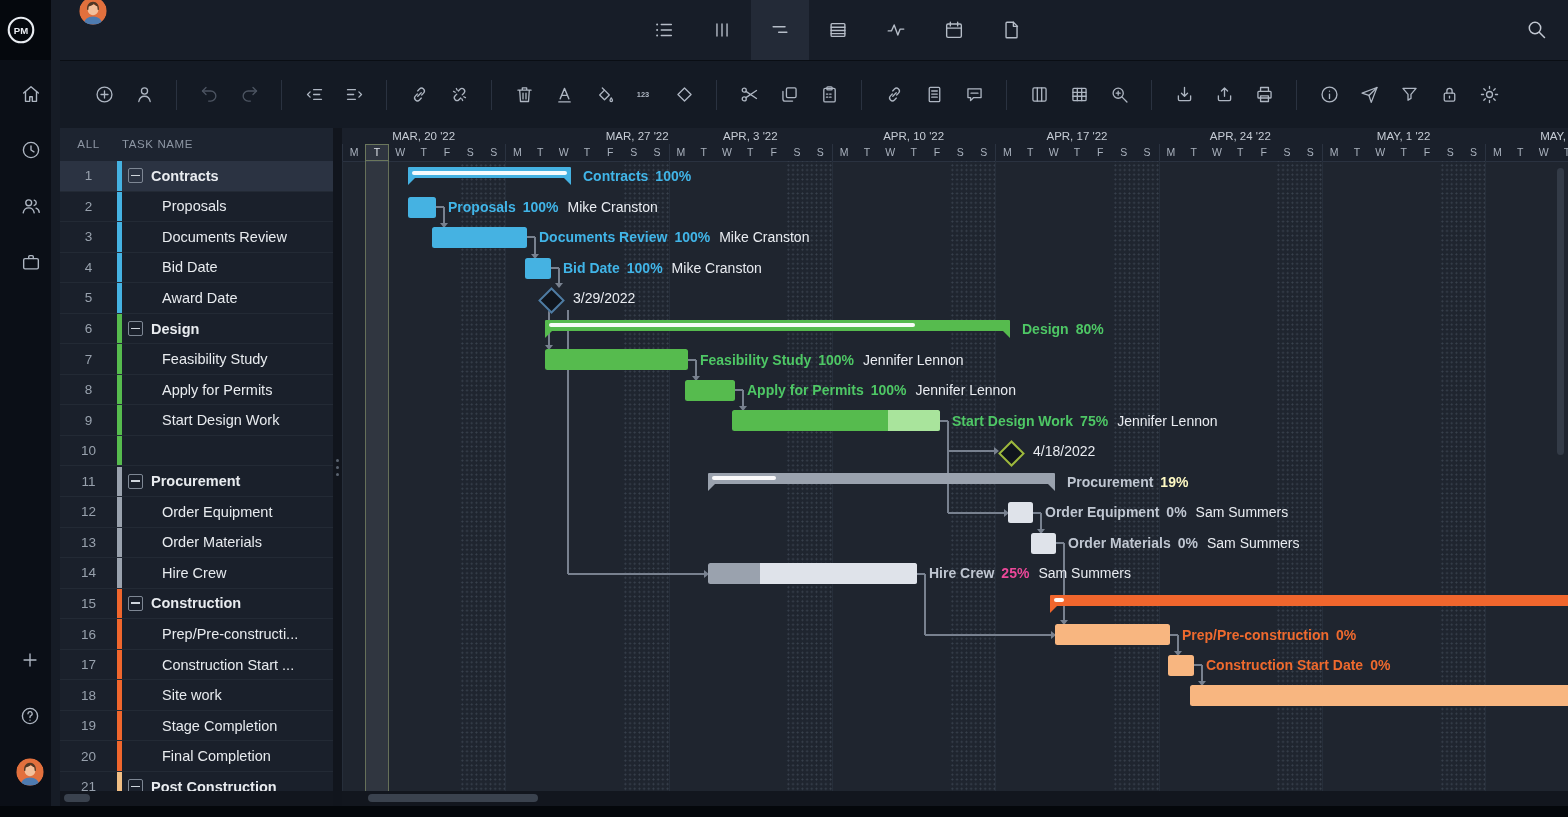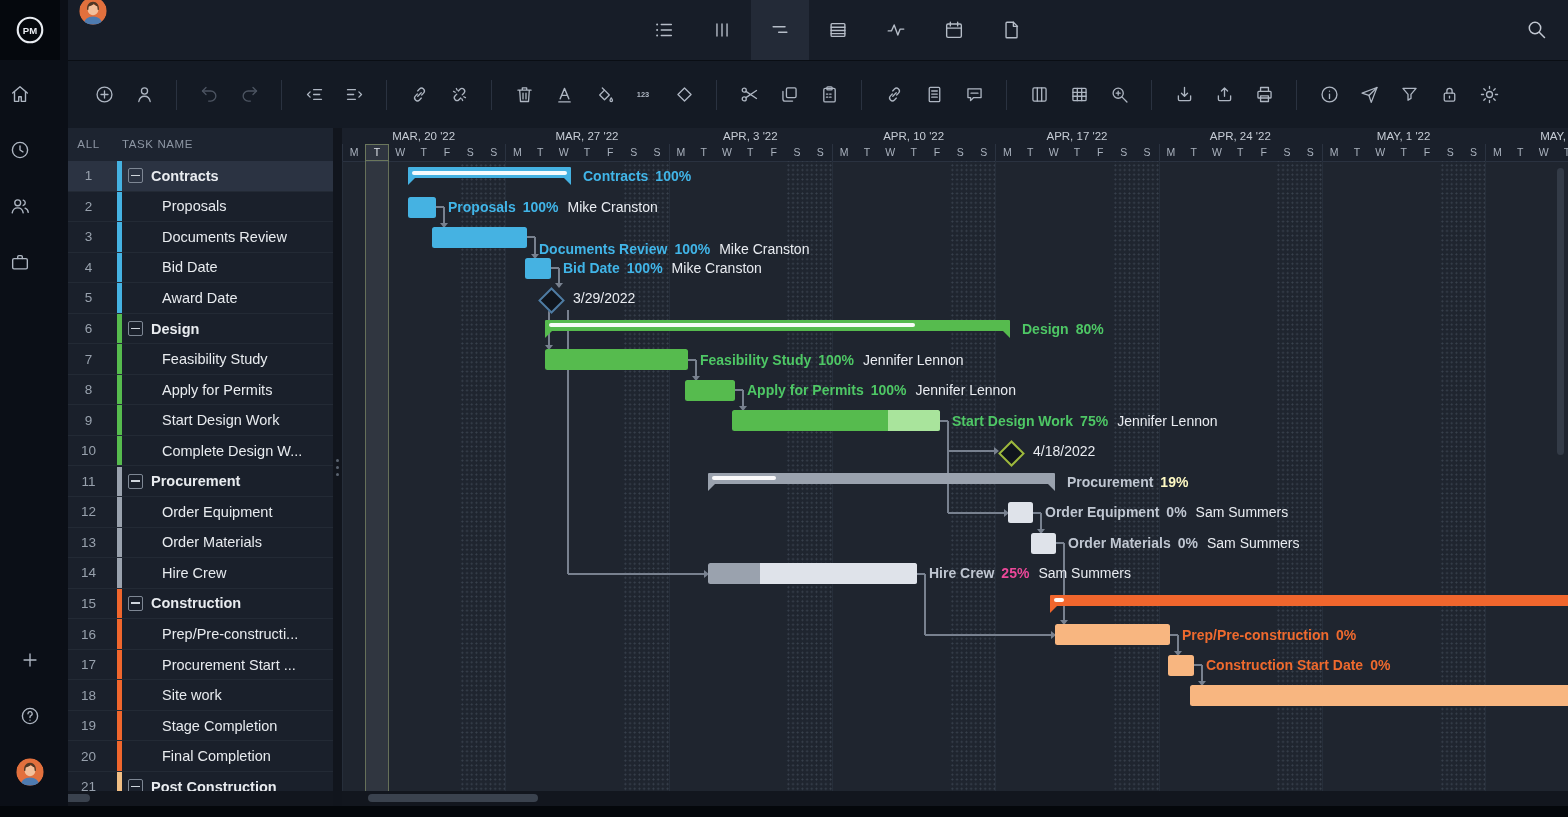--- a/index.html
+++ b/index.html
@@ -2,22 +2,22 @@
 <html><head>
 <meta charset="utf-8">
 <style>
   html,body{margin:0;padding:0;background:#05080d;}
   body{width:1568px;height:817px;position:relative;overflow:hidden;
        font-family:"Liberation Sans","DejaVu Sans",sans-serif;
        -webkit-font-smoothing:antialiased;color:#e9ecf1;}
   .app{position:absolute;inset:0;background:#161c26;}
 
   
-  .rail{position:absolute;left:0;top:0;width:68px;height:806px;background:#0b0f17;z-index:5;
-        display:flex;flex-direction:column;align-items:flex-start;}
+  .rail{position:absolute;left:0;top:0;width:51px;height:806px;background:#0b0f17;z-index:5;
+        display:flex;flex-direction:column;align-items:flex-end;}
   .logo-cell{width:60px;height:60px;background:#05080d;display:flex;align-items:center;justify-content:center;color:#e9ecf1;}
   .logo-cell svg{width:32px;height:32px;}
   .rail nav{display:flex;flex-direction:column;align-items:center;gap:16px;}
   #rail-top{margin-top:14px;}
   #rail-bottom{position:absolute;bottom:14px;left:0;width:60px;}
   .rail-btn{width:40px;height:40px;display:flex;align-items:center;justify-content:center;color:#aeb6c2;cursor:pointer;border-radius:6px;}
   .rail-btn svg{width:22px;height:22px;}
   .rail-avatar svg{width:30px;height:30px;}
 
   
@@ -591,24 +591,20 @@
             <div class="tl-num">9</div>
             <div class="tl-accent" style="background: rgb(86, 187, 78);"></div>
             <div class="tl-name">
               <span class="pad-child"></span>
               <span>Start Design Work</span>
             </div>
           </div>
           <div class="tl-row" style="top: 274.95px; height: 30.55px;">
             <div class="tl-num">10</div>
             <div class="tl-accent" style="background: rgb(86, 187, 78);"></div>
-            <div class="tl-name">
-              <span class="pad-child"></span>
-              <span>Complete Design W...</span>
-            </div>
           </div>
           <div class="tl-row" style="top: 305.5px; height: 30.55px;">
             <div class="tl-num">11</div>
             <div class="tl-accent" style="background: rgb(154, 162, 174);"></div>
             <div class="tl-name parent">
               <span class="pad-parent"></span>
               <span class="collapse-box"></span>
               <span>Procurement</span>
             </div>
           </div>
@@ -651,21 +647,21 @@
             <div class="tl-name">
               <span class="pad-child"></span>
               <span>Prep/Pre-constructi...</span>
             </div>
           </div>
           <div class="tl-row" style="top: 488.8px; height: 30.55px;">
             <div class="tl-num">17</div>
             <div class="tl-accent" style="background: rgb(240, 102, 45);"></div>
             <div class="tl-name">
               <span class="pad-child"></span>
-              <span>Procurement Start ...</span>
+              <span>Construction Start ...</span>
             </div>
           </div>
           <div class="tl-row" style="top: 519.35px; height: 30.55px;">
             <div class="tl-num">18</div>
             <div class="tl-accent" style="background: rgb(240, 102, 45);"></div>
             <div class="tl-name">
               <span class="pad-child"></span>
               <span>Site work</span>
             </div>
           </div>
@@ -711,21 +707,21 @@
     <section class="gantt">
       <div class="timeline" id="timeline">
           <div class="week" style="left: 0px; width: 163.33px;">MAR, 20 '22</div>
           <div class="daycell wstart" style="left: 0px; width: 23.33px;">M</div>
           <div class="daycell today" style="left: 23.33px; width: 23.33px;">T</div>
           <div class="daycell" style="left: 46.66px; width: 23.33px;">W</div>
           <div class="daycell" style="left: 69.99px; width: 23.33px;">T</div>
           <div class="daycell" style="left: 93.32px; width: 23.33px;">F</div>
           <div class="daycell" style="left: 116.65px; width: 23.33px;">S</div>
           <div class="daycell" style="left: 139.98px; width: 23.33px;">S</div>
-          <div class="week" style="left: 163.33px; width: 163.33px;">MAR, 27 '22</div>
+          <div class="week" style="left: 163.33px; width: 163.33px; text-align: right;">MAR, 27 '22</div>
           <div class="daycell wstart" style="left: 163.33px; width: 23.33px;">M</div>
           <div class="daycell" style="left: 186.66px; width: 23.33px;">T</div>
           <div class="daycell" style="left: 209.99px; width: 23.33px;">W</div>
           <div class="daycell" style="left: 233.32px; width: 23.33px;">T</div>
           <div class="daycell" style="left: 256.65px; width: 23.33px;">F</div>
           <div class="daycell" style="left: 279.98px; width: 23.33px;">S</div>
           <div class="daycell" style="left: 303.31px; width: 23.33px;">S</div>
           <div class="week" style="left: 326.66px; width: 163.33px;">APR, 3 '22</div>
           <div class="daycell wstart" style="left: 326.66px; width: 23.33px;">M</div>
           <div class="daycell" style="left: 349.99px; width: 23.33px;">T</div>
@@ -833,21 +829,21 @@
           <div class="carrow" style="left: 856px; top: 520px; border-left: 4px solid transparent; border-right: 4px solid transparent; border-top: 5px solid rgb(120, 129, 143);"></div>
           <div class="gsum" style="left: 66px; top: 6px; width: 163px; height: 11px; background: rgb(69, 178, 226);">
             <div class="stripe" style="width: 155px;"></div>
           </div>
           <div class="gcap" style="left: 66px; top: 16px; border-top: 8px solid rgb(69, 178, 226); border-right: 8px solid transparent;"></div>
           <div class="gcap" style="left: 221px; top: 16px; border-top: 8px solid rgb(69, 178, 226); border-left: 8px solid transparent;"></div>
           <div class="blabel" style="left: 241px; top: 15.275px;"><span class="nm" style="color: rgb(65, 181, 232);">Contracts</span><span class="pct" style="color: rgb(65, 181, 232);">100%</span></div>
           <div class="gbar" style="left: 66px; top: 35.55px; width: 28px; height: 21px; background: rgb(69, 178, 226);"></div>
           <div class="blabel" style="left: 106px; top: 45.825px;"><span class="nm" style="color: rgb(65, 181, 232);">Proposals</span><span class="pct" style="color: rgb(65, 181, 232);">100%</span><span class="asg">Mike Cranston</span></div>
           <div class="gbar" style="left: 90px; top: 66.1px; width: 95px; height: 21px; background: rgb(69, 178, 226);"></div>
-          <div class="blabel" style="left: 197px; top: 76.375px; margin-top: 12px;"><span class="nm" style="color: rgb(65, 181, 232);">Documents Review</span><span class="pct" style="color: rgb(65, 181, 232);">100%</span><span class="asg">Mike Cranston</span></div>
+          <div class="blabel" style="left: 197px; top: 76.375px;"><span class="nm" style="color: rgb(65, 181, 232);">Documents Review</span><span class="pct" style="color: rgb(65, 181, 232);">100%</span><span class="asg">Mike Cranston</span></div>
           <div class="gbar" style="left: 183px; top: 96.65px; width: 26px; height: 21px; background: rgb(69, 178, 226);"></div>
           <div class="blabel" style="left: 221px; top: 106.925px;"><span class="nm" style="color: rgb(65, 181, 232);">Bid Date</span><span class="pct" style="color: rgb(65, 181, 232);">100%</span><span class="asg">Mike Cranston</span></div>
           <div class="gms" style="left: 199.5px; top: 129.975px; border-color: rgb(79, 124, 163);"></div>
           <div class="blabel" style="left: 231px; top: 137.475px;"><span class="date">3/29/2022</span></div>
           <div class="gsum" style="left: 203px; top: 158.75px; width: 465px; height: 11px; background: rgb(86, 187, 78);">
             <div class="stripe" style="width: 365.6px;"></div>
           </div>
           <div class="gcap" style="left: 203px; top: 168.75px; border-top: 8px solid rgb(86, 187, 78); border-right: 8px solid transparent;"></div>
           <div class="gcap" style="left: 660px; top: 168.75px; border-top: 8px solid rgb(86, 187, 78); border-left: 8px solid transparent;"></div>
           <div class="blabel" style="left: 680px; top: 168.025px;"><span class="nm" style="color: rgb(78, 199, 101);">Design</span><span class="pct" style="color: rgb(78, 199, 101);">80%</span></div>

